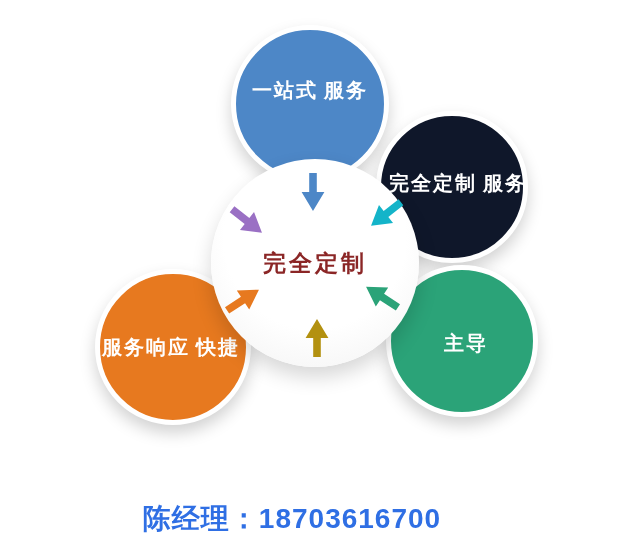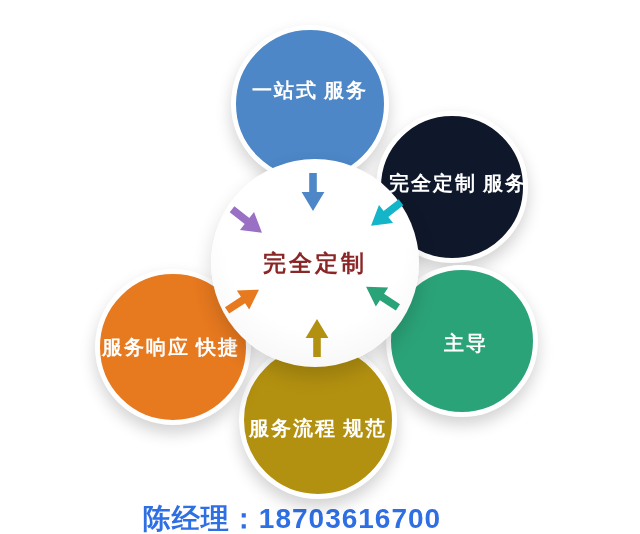--- a/index.html
+++ b/index.html
@@ -113,26 +113,20 @@
       <span>服务</span>
     </div>
   </div>
 
   <div class="petal petal-bottom-right" style="background: rgb(43, 163, 120);">
     <div class="petal-label">
       <span>主导</span>
     </div>
   </div>
 
-  <div class="petal petal-bottom" style="background: rgb(179, 145, 16);">
-    <div class="petal-label">
-      <span>服务流程</span>
-      <span>规范</span>
-    </div>
-  </div>
 
   <div class="petal petal-bottom-left" style="background: rgb(231, 121, 31);">
     <div class="petal-label">
       <span>服务响应</span>
       <span>快捷</span>
     </div>
   </div>
 
 
   <div class="center-circle">

